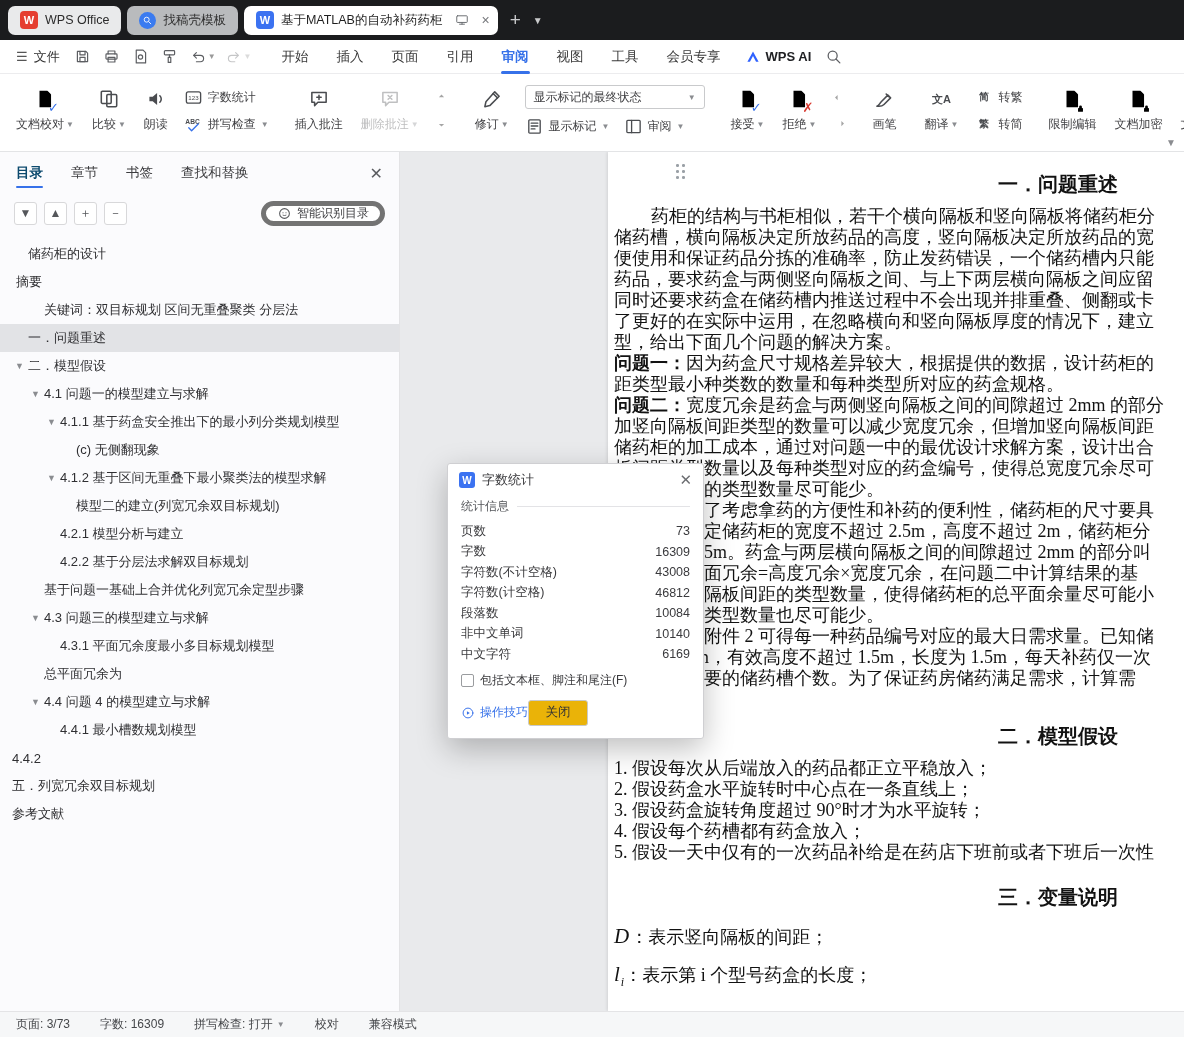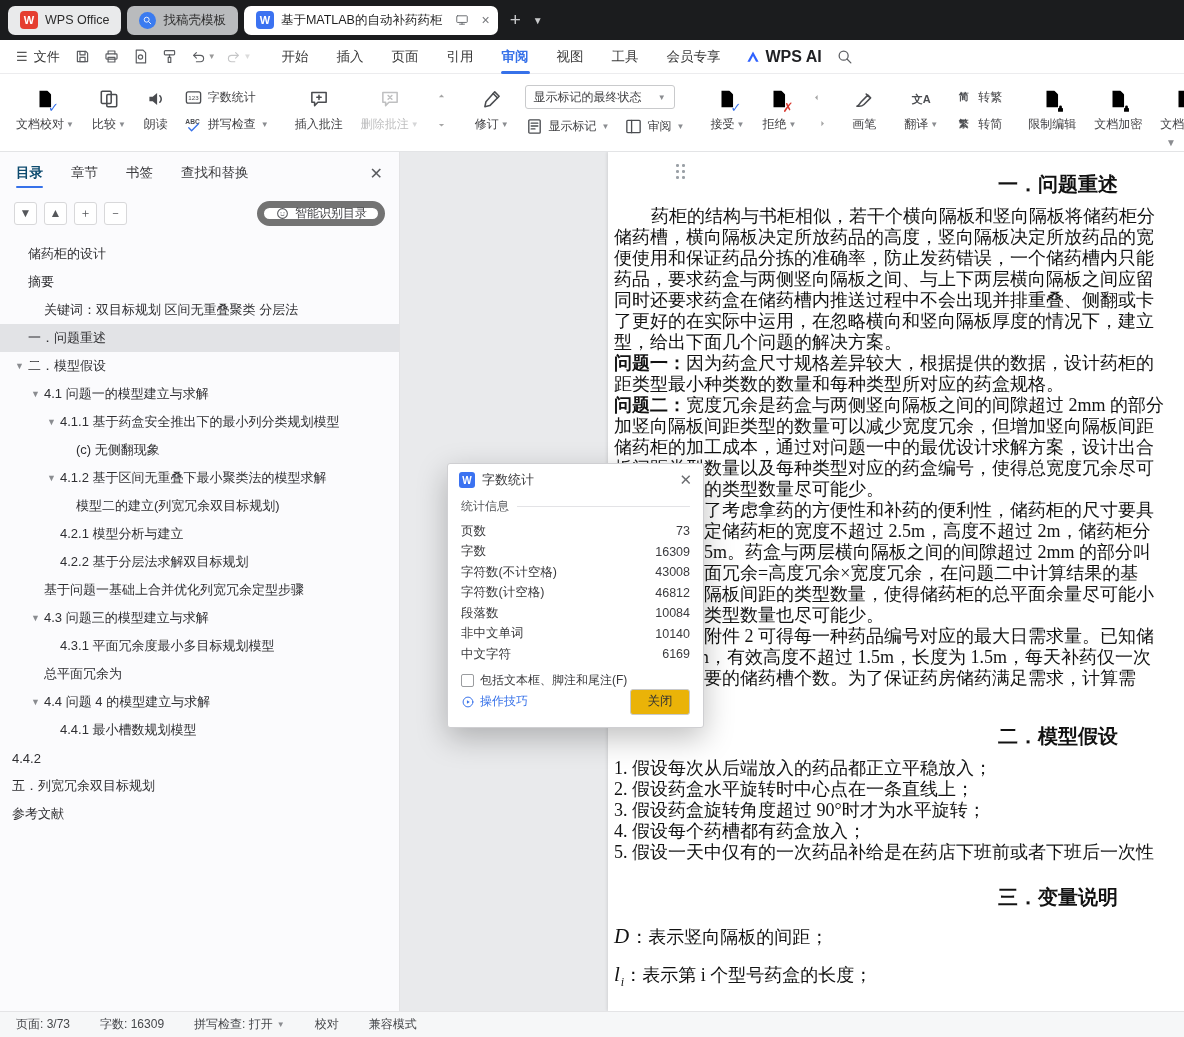--- a/index.html
+++ b/index.html
@@ -34,58 +34,58 @@
   .qicons { display:flex; align-items:center; gap:12px; margin:0 12px 0 8px; color:#5c5e62; }
   .qicons .ic { width:17px; height:17px; cursor:pointer; }
   .undo-wrap { display:flex; align-items:center; gap:10px; color:#5c5e62; margin-right:6px; }
   .undo-wrap .ug { display:flex; align-items:center; gap:2px; cursor:pointer; }
   .ug .caret { font-size:8px; color:#9a9a9a; }
   .disabled { opacity:.35; }
   .menus { display:flex; margin-left:10px; }
   .menu-item { padding:0 14px; font-size:13.5px; color:#3a3a3a; height:34px; line-height:33px; position:relative; cursor:pointer; white-space:nowrap; }
   .menu-item.active { color:#3671e9; font-weight:bold; }
   .menu-item.active::after { content:""; position:absolute; left:13px; right:13px; bottom:0; height:3px; background:#3671e9; border-radius:2px; }
-  .wps-ai { display:flex; align-items:center; gap:5px; font-size:16px; font-weight:bold; color:#202124; padding:0 10px; cursor:pointer; }
+  .wps-ai { display:flex; align-items:center; gap:5px; font-size:13px; font-weight:bold; color:#202124; padding:0 10px; cursor:pointer; }
   .search-btn { width:18px; height:18px; color:#5c5e62; margin-left:4px; cursor:pointer; }
 
   
   .ribbon { position:absolute; left:0; top:74px; width:1184px; height:78px; background:#fff;
     border-bottom:1px solid #e3e4e6; display:flex; align-items:center; padding:4px 8px 8px; }
   .rgroup { display:flex; align-items:center; gap:2px; }
   .vsep { width:1px; background:#e7e7e9; height:54px; margin:0 6px; align-self:center; }
   .rbtn { display:flex; flex-direction:column; align-items:center; justify-content:center; gap:6px;
     padding:5px 8px; border-radius:4px; font-size:12px; color:#3f3f42; cursor:pointer; white-space:nowrap; }
   .ric { width:22px; height:22px; display:flex; align-items:center; justify-content:center; color:#4a4c50; }
   .ric.s { width:19px; height:19px; }
   .ric-stack { position:relative; width:22px; height:22px; color:#4a4c50; }
   .ric-stack > svg { position:absolute; inset:0; }
   .ric-badge { position:absolute; right:-3px; bottom:-4px; font-size:13px; font-weight:bold; line-height:1; }
   .rlabel { display:flex; align-items:center; gap:2px; }
   .caret { font-size:8px; color:#8a8c90; }
   .rcol { display:flex; flex-direction:column; justify-content:center; gap:8px; padding:0 6px; }
   .rsmall { display:flex; align-items:center; gap:5px; font-size:12px; color:#3f3f42; cursor:pointer; white-space:nowrap; }
   .sicon-col { display:flex; flex-direction:column; gap:8px; padding:0 3px; }
   .sicon-btn { width:20px; height:18px; display:flex; align-items:center; justify-content:center; color:#4a4c50; cursor:pointer; }
-  .rselect { display:flex; align-items:center; justify-content:space-between; width:150px; height:24px;
+  .rselect { display:flex; align-items:center; justify-content:space-between; width:180px; height:24px;
     border:1px solid #c9cacc; border-radius:3px; padding:0 8px; font-size:12px; color:#3f3f42; background:#fff; cursor:pointer; white-space:nowrap; }
   .rib-collapse { position:absolute; right:8px; bottom:3px; font-size:10px; color:#8a8c90; cursor:pointer; }
   .mini-txt { font-size:8px; font-weight:bold; letter-spacing:0; }
 
   
   .sidebar { position:absolute; left:0; top:152px; width:400px; bottom:26px; background:#fbfbfd;
     border-right:1px solid #e3e3e5; overflow:hidden; }
   .sidebar-tabs { height:42px; display:flex; align-items:center; padding:0 16px; gap:28px; font-size:13.5px; color:#3c3c3f; }
   .stab { height:42px; line-height:42px; position:relative; cursor:pointer; white-space:nowrap; }
   .stab.active { color:#0c4a6e; font-weight:bold; }
   .stab.active::after { content:""; position:absolute; left:0; right:0; bottom:6px; height:2.5px; background:#3671e9; border-radius:2px; }
   .sclose { margin-left:auto; color:#5a5c60; font-size:16px; cursor:pointer; }
   .toc-toolbar { height:38px; display:flex; align-items:center; padding:0 14px; gap:7px; }
   .tbtn { width:23px; height:23px; border:1px solid #d8d8da; border-radius:3px; background:#fff;
     display:flex; align-items:center; justify-content:center; font-size:12px; color:#55575b; cursor:pointer; }
-  .smart-btn { margin-left:auto; height:25px; border:7px solid #737373; border-radius:13px; background:#fff;
+  .smart-btn { margin-left:auto; height:25px; border:5px solid #737373; border-radius:13px; background:#fff;
     display:flex; align-items:center; gap:5px; padding:0 11px; font-size:12px; color:#3f3f42; cursor:pointer; }
   .smart-btn .ic { width:15px; height:15px; color:#55575b; }
   .toc-list { padding-top:8px; font-size:13px; color:#2f2f32; }
   .toc-row { height:28px; display:flex; align-items:center; position:relative; white-space:nowrap; overflow:hidden; cursor:pointer; }
   .toc-row.selected { background:#e2e3e6; }
   .exp { position:absolute; font-size:9px; color:#8a8c90; top:50%; transform:translateY(-52%); }
 
   
   .docarea { position:absolute; left:400px; top:152px; right:0; bottom:26px; background:#e9eaec; overflow:hidden; }
   .page { position:absolute; left:208px; top:0; width:700px; height:100%; background:#fff;
@@ -106,21 +106,21 @@
     border-radius:3px; box-shadow:0 10px 30px rgba(0,0,0,.25); z-index:50; }
   .dlg-title { height:32px; display:flex; align-items:center; gap:7px; padding:0 11px; font-size:13px; color:#3a3a3d; }
   .dlg-title .logo { width:16px; height:16px; font-size:10px; border-radius:3px; }
   .dlg-close { margin-left:auto; color:#6b6d71; font-size:15px; cursor:pointer; }
   .dlg-body { padding:2px 13px 12px; }
   .wc-section { display:flex; align-items:center; gap:8px; font-size:12px; color:#55575b; margin-bottom:6px; }
   .wc-section .ln { flex:1; height:1px; background:#e3e3e6; }
   .wc-row { display:flex; justify-content:space-between; font-size:12.5px; color:#3a3a3d; height:20.5px; align-items:center; }
   .wc-check { display:flex; align-items:center; gap:6px; font-size:12px; color:#3a3a3d; margin-top:7px; cursor:pointer; }
   .chk { width:13px; height:13px; border:1px solid #9a9c9f; border-radius:2px; background:#fff; }
-  .dlg-footer { display:flex; align-items:center; justify-content:space-between; margin-top:0; }
+  .dlg-footer { display:flex; align-items:center; margin-top:11px; }
   .tips-link { display:flex; align-items:center; gap:5px; color:#3671e9; font-size:12px; cursor:pointer; }
   .tips-link .ic { width:14px; height:14px; }
   .close-btn { width:60px; height:26px; background:#eab308; border:1px solid #c8c9cb; border-radius:3px;
     font-size:12.5px; color:#333; display:flex; align-items:center; justify-content:center; cursor:pointer; }
 
   
   .statusbar { position:absolute; left:0; bottom:0; width:1184px; height:26px; background:#f6f7f8;
     border-top:1px solid #e4e4e6; display:flex; align-items:center; gap:30px; padding:0 16px; font-size:12px; color:#45474a; }
   .sb-item { display:flex; align-items:center; gap:4px; white-space:nowrap; cursor:pointer; }
 </style>
@@ -533,21 +533,21 @@
             <path d="M8 12c1 1 3 1 4 0"></path>
           </svg>
         </span>
       <span>智能识别目录</span>
     </span>
   </div>
   <div class="toc-list">
       <div class="toc-row" style="padding-left: 28px;">
         <span>储药柜的设计</span>
       </div>
-      <div class="toc-row" style="padding-left: 28px;">
+      <div class="toc-row" style="padding-left: 16px;">
         <span>摘要</span>
       </div>
       <div class="toc-row" style="padding-left: 44px;">
         <span>关键词：双目标规划 区间无重叠聚类 分层法</span>
       </div>
       <div class="toc-row selected" style="padding-left: 28px;">
         <span>一．问题重述</span>
       </div>
       <div class="toc-row" style="padding-left: 28px;">
         <span class="exp" style="left: 15px;">▼</span>

